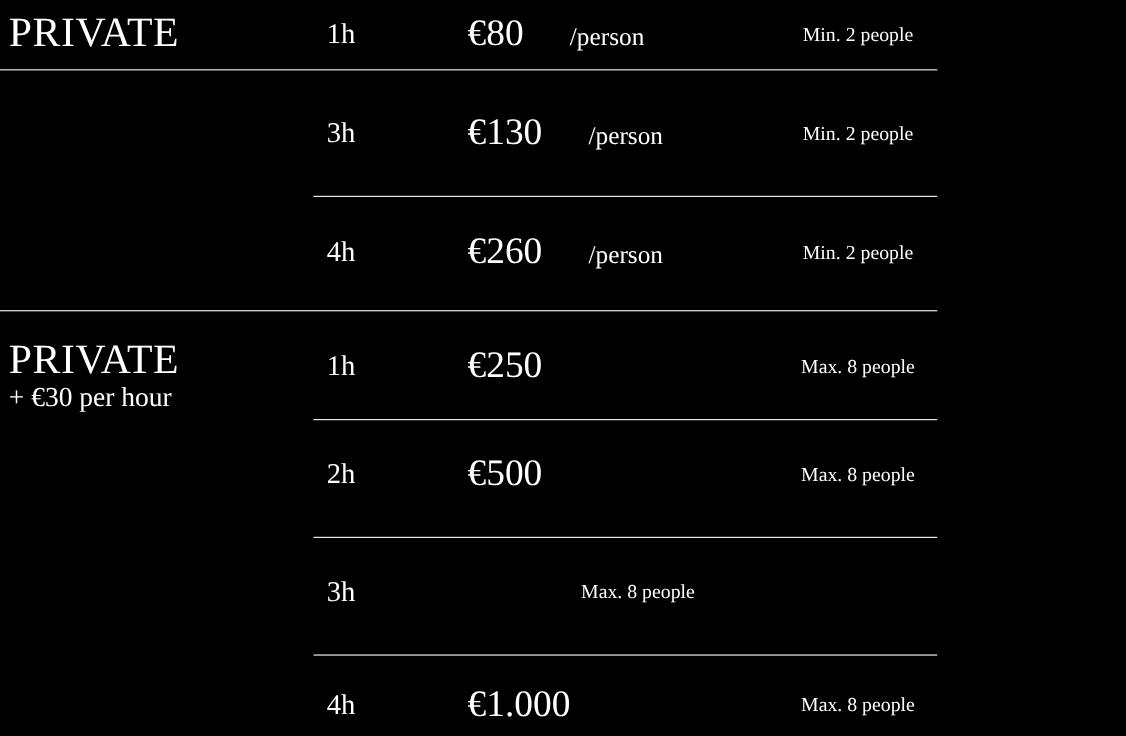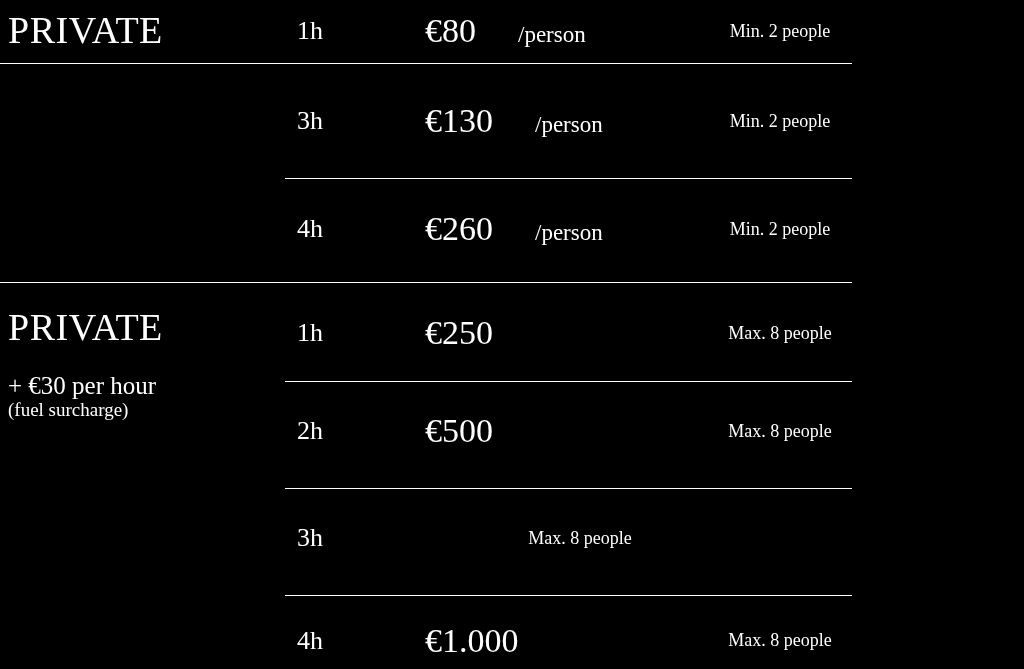--- a/index.html
+++ b/index.html
@@ -158,22 +158,21 @@
     </div>
     <div class="people-cell">
       <span class="people-text">Min. 2 people</span>
     </div>
   </div>
 
   <div class="rule rule-full" style="top:282px;"></div>
 
   <div class="cat-block" style="top:308px;">
     <div class="cat-title">PRIVATE</div>
-    <div class="cat-note" style="margin-top:24px;">+ €30 per hour</div>
-    <div class="cat-note-sub">(fuel surcharge)</div>
+    <div class="cat-note" style="margin-top:0;">+ €30 per hour</div>
   </div>
 
   <div class="row" id="row-private-1">
     <div class="cat-cell"></div>
     <div class="dur-cell">
       <span class="dur-text">1h</span>
     </div>
     <div class="price-cell">
       <span class="price-text"><span>€250</span><span class="suffix"></span></span>
     </div>

